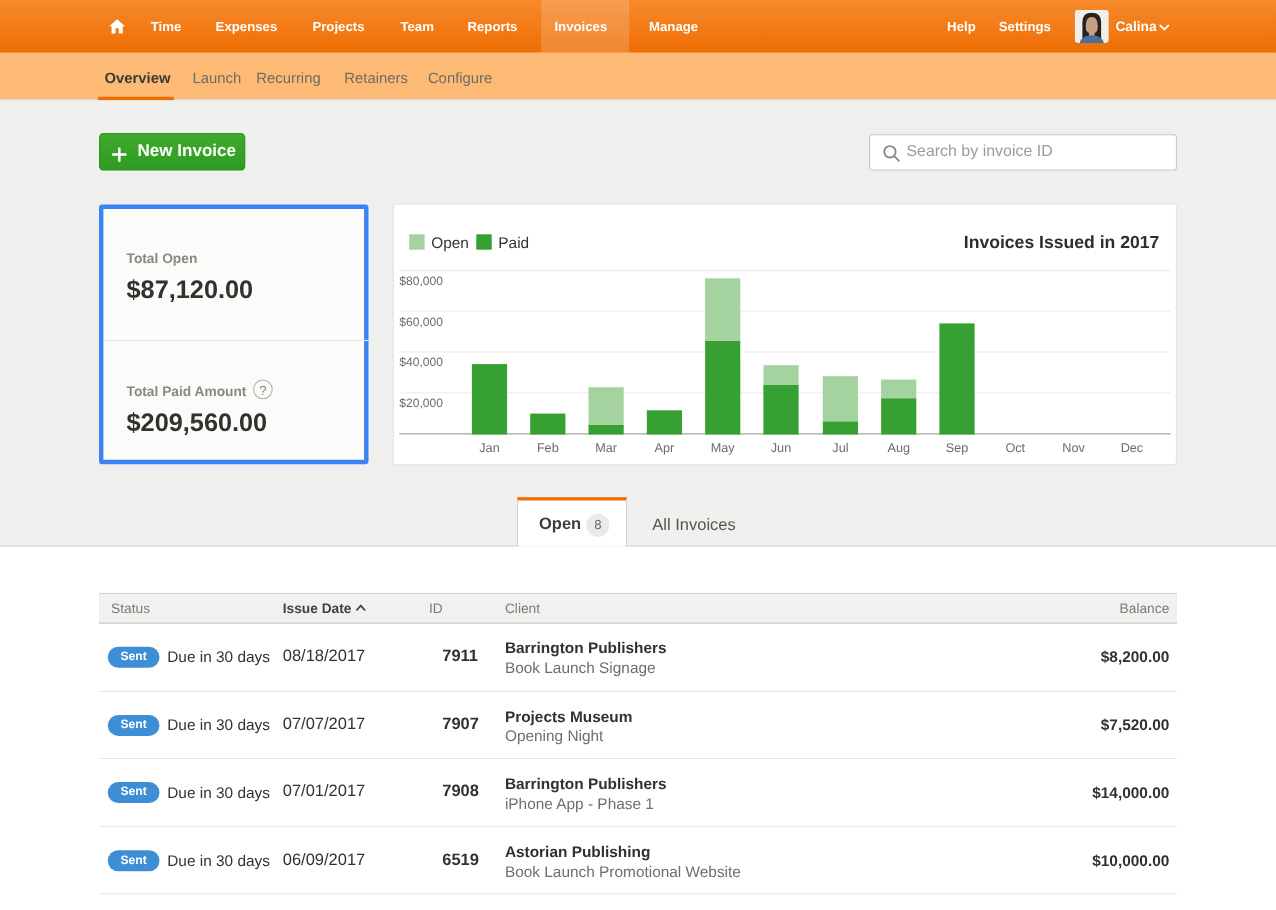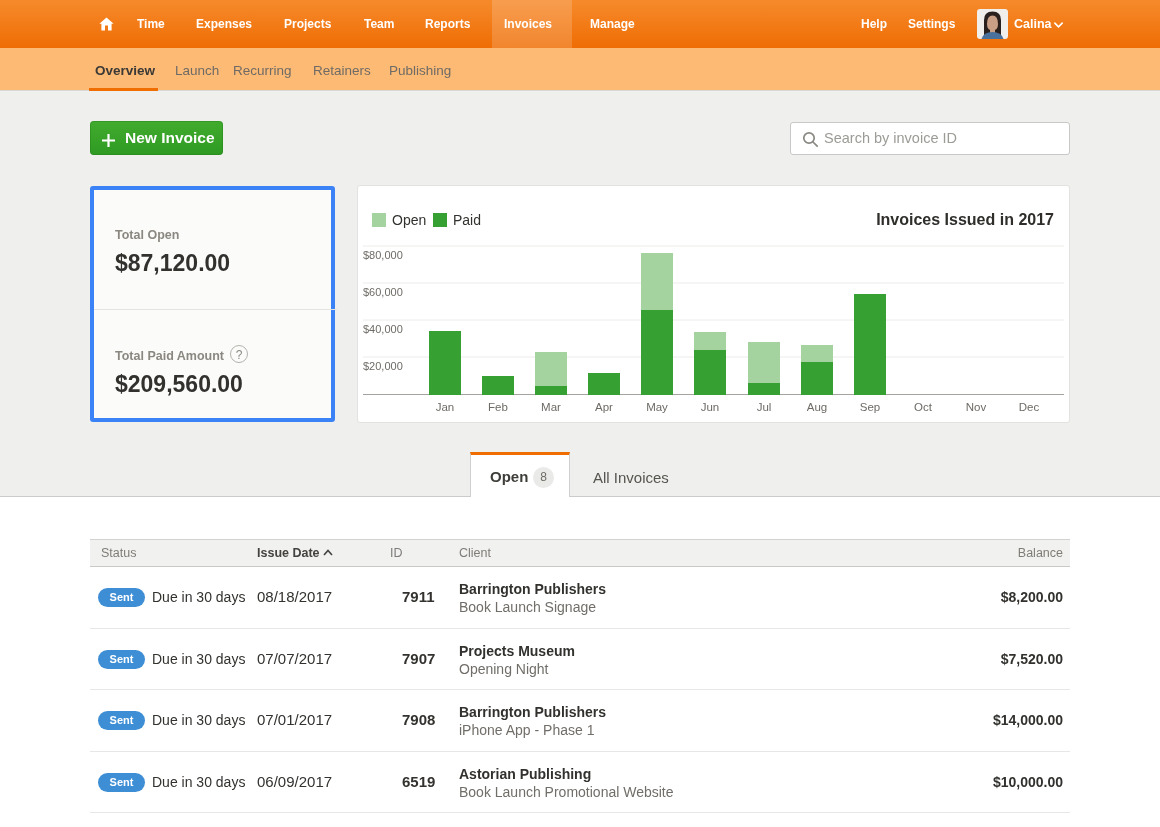--- a/index.html
+++ b/index.html
@@ -100,21 +100,21 @@
     <svg style="position:absolute;left:1053px;top:21px" width="11" height="8" viewBox="0 0 12 8">
       <path d="M2 2 L6 6 L10 2" stroke="#fff" stroke-width="1.8" fill="none" stroke-linecap="round"></path>
     </svg>
   </div>
 
   <div class="subnav">
     <div class="sn-item sn-active" style="left:95px">Overview</div>
     <div class="sn-item" style="left:175px">Launch</div>
     <div class="sn-item" style="left:233px">Recurring</div>
     <div class="sn-item" style="left:313px">Retainers</div>
-    <div class="sn-item" style="left:389px">Publishing</div>
+    <div class="sn-item" style="left:389px">Configure</div>
   </div>
   <div class="sn-underline"></div>
 
   <div class="btn-new"><svg width="13" height="13" viewBox="0 0 13 13">
         <path d="M6.5 0.6 V12.4 M0.6 6.5 H12.4" stroke="#fff" stroke-width="2.2" stroke-linecap="round"></path>
       </svg>New Invoice</div>
 
   <div class="searchbox">
     <svg style="position:absolute;left:11px;top:8px" width="17" height="17" viewBox="0 0 17 17">
       <circle cx="7" cy="7" r="5.2" stroke="#8a8882" stroke-width="1.7" fill="none"></circle>

